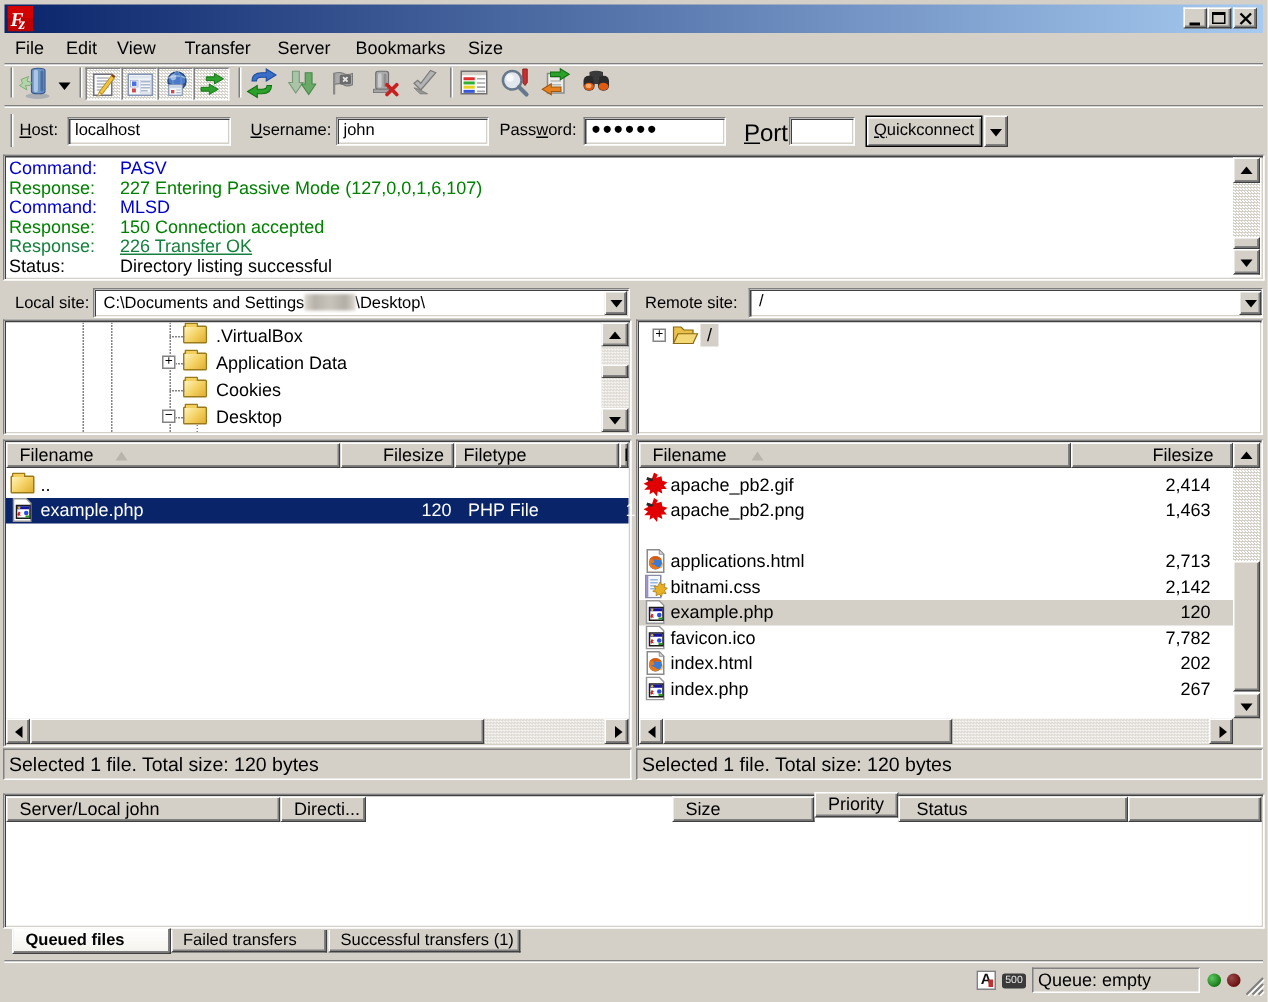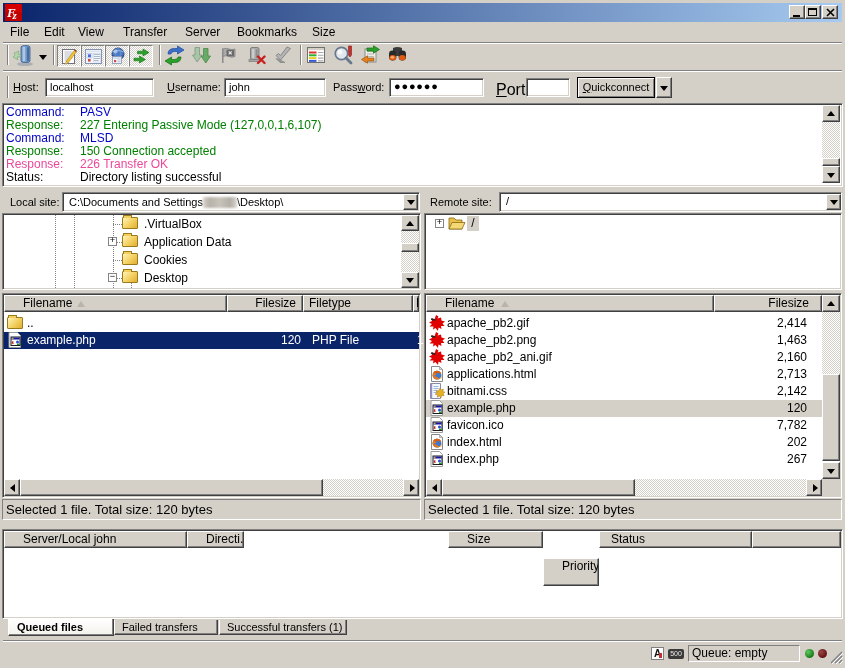--- a/index.html
+++ b/index.html
@@ -2,21 +2,21 @@
 <html><head>
 <meta charset="utf-8">
 <style>
 * { margin:0; padding:0; box-sizing:border-box; }
 html,body { width:845px; height:668px; overflow:hidden; }
 body { font-family:"Liberation Sans", sans-serif; font-size:12px; color:#000; }
 #win { position:relative; width:845px; height:668px; background:#d4d0c8; }
 .abs { position:absolute; }
 .btn3d { background:#d4d0c8; border:1px solid; border-color:#fff #404040 #404040 #fff; box-shadow:inset -1px -1px 0 #808080, inset 1px 1px 0 #d4d0c8; }
 .sunk { background:#fff; border:1px solid; border-color:#808080 #fff #fff #808080; box-shadow:inset 1px 1px 0 #404040, inset -1px -1px 0 #d4d0c8; }
-.hdr { background:#d4d0c8; border:1px solid; border-color:#fff #404040 #404040 #fff; box-shadow:inset -1px -1px 0 #808080; line-height:15px; padding-left:18px; overflow:hidden; white-space:nowrap; }
+.hdr { background:#d4d0c8; border:1px solid; border-color:#fff #404040 #404040 #fff; box-shadow:inset -1px -1px 0 #808080; line-height:15px; padding-left:8px; overflow:hidden; white-space:nowrap; }
 .dither { background-image:conic-gradient(#fff 90deg, #d4d0c8 90deg 180deg, #fff 180deg 270deg, #d4d0c8 270deg); background-size:2px 2px; }
 .arrow-up { width:0; height:0; border-left:4px solid transparent; border-right:4px solid transparent; border-bottom:5px solid #000; }
 .arrow-dn { width:0; height:0; border-left:4px solid transparent; border-right:4px solid transparent; border-top:5px solid #000; }
 .arrow-lf { width:0; height:0; border-top:4px solid transparent; border-bottom:4px solid transparent; border-right:5px solid #000; }
 .arrow-rt { width:0; height:0; border-top:4px solid transparent; border-bottom:4px solid transparent; border-left:5px solid #000; }
 .vdots { background-image:repeating-linear-gradient(to bottom, #848484 0 1px, transparent 1px 2px); width:1px; }
 .hdots { background-image:repeating-linear-gradient(to right, #848484 0 1px, transparent 1px 2px); height:1px; }
 .u { text-decoration:underline; }
 .tsep { width:2px; height:20px; border-left:1px solid #808080; border-right:1px solid #fff; }
 .press { width:24px; height:22px; border:1px solid; border-color:#808080 #fff #fff #808080; background-image:conic-gradient(#fff 90deg, #d4d0c8 90deg 180deg, #fff 180deg 270deg, #d4d0c8 270deg); background-size:2px 2px; }
@@ -194,21 +194,21 @@
   <div class="abs btn3d" style="left:656px;top:77px;width:16px;height:21px;">
       <div class="abs arrow-dn" style="left:3px;top:8px;"></div>
     </div>
 
   <div class="abs sunk" style="left:2px;top:103px;width:841px;height:84px;"></div>
   <div class="abs" style="left:5px;top:106px;width:816px;height:79px;background:#fff;overflow:hidden;">
     <div class="logrow" style="color:#0000c8;"><span class="lgl">Command:</span><span>PASV</span></div>
     <div class="logrow" style="color:#008000;"><span class="lgl">Response:</span><span>227 Entering Passive Mode (127,0,0,1,6,107)</span></div>
     <div class="logrow" style="color:#0000c8;"><span class="lgl">Command:</span><span>MLSD</span></div>
     <div class="logrow" style="color:#008000;"><span class="lgl">Response:</span><span>150 Connection accepted</span></div>
-    <div class="logrow" style="color:#ec4899;"><span class="lgl">Response:</span><span>226 Transfer OK</span></div>
+    <div class="logrow" style="color:#15803d;text-decoration:underline;"><span class="lgl">Response:</span><span>226 Transfer OK</span></div>
     <div class="logrow" style="color:#000;"><span class="lgl">Status:</span><span>Directory listing successful</span></div>
   </div>
 
   <div class="abs" style="left:822px;top:105px;width:18px;height:78px;">
     <div class="abs btn3d" style="left:0;top:0;width:18px;height:17px;">
         <div class="abs arrow-up" style="left:4px;top:5px;"></div>
       </div>
     <div class="abs dither" style="left:0;top:17px;width:18px;height:36px;"></div>
     <div class="abs btn3d" style="left:0;top:53px;width:18px;height:8px;"></div>
     <div class="abs btn3d" style="left:0;top:61px;width:18px;height:17px;">
@@ -321,28 +321,20 @@
       <span class="sz">2,414</span>
   </div>
   <div class="abs rrow" style="top:332px;">
     <svg class="abs ric" width="16" height="16" viewBox="0 0 16 16">
         <path fill="#e00000" d="M7 0 L9.5 1.5 8.5 3.5 12 2.5 12.5 5.5 16 6.5 13.5 8.5 15.5 11 12 11 12.5 14 9.5 12.5 9 16 6.5 13 4 14.5 4.5 11.5 0.5 11.5 3 9 0 7.5 3 6 2.5 3 5.5 4.5 Z"></path>
         <path fill="#282828" d="M2.5 3.2 L6.5 4.2 5.8 6 1.8 4.8 Z"></path>
       </svg>
     <span class="nm">apache_pb2.png</span>
       <span class="sz">1,463</span>
   </div>
-  <div class="abs rrow" style="top:349px;">
-    <svg class="abs ric" width="16" height="16" viewBox="0 0 16 16">
-        <path fill="#e00000" d="M7 0 L9.5 1.5 8.5 3.5 12 2.5 12.5 5.5 16 6.5 13.5 8.5 15.5 11 12 11 12.5 14 9.5 12.5 9 16 6.5 13 4 14.5 4.5 11.5 0.5 11.5 3 9 0 7.5 3 6 2.5 3 5.5 4.5 Z"></path>
-        <path fill="#282828" d="M2.5 3.2 L6.5 4.2 5.8 6 1.8 4.8 Z"></path>
-      </svg>
-    <span class="nm">apache_pb2_ani.gif</span>
-      <span class="sz">2,160</span>
-  </div>
   <div class="abs rrow" style="top:366px;">
     <svg class="abs ric" width="16" height="16" viewBox="0 0 16 16">
       <path d="M2.5 .5 L10.5 .5 L13.5 3.5 L13.5 15.5 L2.5 15.5 Z" fill="#fff" stroke="#8a8a8a"></path>
       <path d="M10.5 .5 L10.5 3.5 L13.5 3.5 Z" fill="#dcdcdc" stroke="#8a8a8a" stroke-width=".6"></path>
       <circle cx="8" cy="9.2" r="4.4" fill="#3a7ad4"></circle>
       <path d="M8 4.8 A4.4 4.4 0 0 0 3.6 9.2 A4.4 4.4 0 0 0 8 13.6 A4.4 4.4 0 0 0 11 12.4 Q8.5 12.2 7.2 10.5 Q5.4 10.8 5 9.2 Q6.5 9.6 7.4 8.8 Q6 7.6 6.8 6.2 Q8 7.6 9.8 7 Q11.6 6.6 12.4 8.2 A4.4 4.4 0 0 0 8 4.8 Z" fill="#e87818"></path>
       <path d="M3.8 7.4 Q5 4.6 8.3 4.9 Q11.2 5.2 12.2 7.6 Q9.8 6.4 8.2 7.2 Q5.8 6.2 3.8 7.4 Z" fill="#d85c10"></path>
       <path d="M11 12.3 Q12.8 10.9 12.4 8.3 Q13.8 11 11.6 13 Z" fill="#f4b040"></path>
     </svg>
     <span class="nm">applications.html</span>
@@ -434,21 +426,21 @@
   </div>
 
   <div class="abs" style="left:2px;top:499px;width:419px;height:21px;border:1px solid;border-color:#808080 #fff #fff #808080;background:#d4d0c8;line-height:19px;font-size:13px;padding-left:3px;">Selected 1 file. Total size: 120 bytes</div>
   <div class="abs" style="left:424px;top:499px;width:418px;height:21px;border:1px solid;border-color:#808080 #fff #fff #808080;background:#d4d0c8;line-height:19px;font-size:13px;padding-left:3px;">Selected 1 file. Total size: 120 bytes</div>
 
   <div class="abs sunk" style="left:2px;top:529px;width:841px;height:90px;"></div>
   <div class="abs" style="left:4px;top:531px;width:837px;height:86px;background:#fff;"></div>
   <div class="abs hdr" style="left:4px;top:531px;width:183px;height:17px;">Server/Local john</div>
   <div class="abs hdr" style="left:187px;top:531px;width:57px;height:17px;">Directi...</div>
   <div class="abs hdr" style="left:448px;top:531px;width:95px;height:17px;text-align:left;padding-right:5px;">Size</div>
-  <div class="abs hdr" style="left:543px;top:558px;width:56px;height:28px;">Priority</div>
+  <div class="abs hdr" style="left:543px;top:528px;width:56px;height:17px;">Priority</div>
   <div class="abs hdr" style="left:599px;top:531px;width:153px;height:17px;padding-left:11px;">Status</div>
   <div class="abs hdr" style="left:752px;top:531px;width:89px;height:17px;"></div>
 
   <div class="abs" style="left:8px;top:619px;width:106px;height:17px;background:linear-gradient(#fff,#f4f2ec);border:1px solid;border-color:#fff #404040 #404040 #fff;box-shadow:inset -1px -1px 0 #808080;border-top:none;font-weight:bold;text-align:left;padding-left:8px;line-height:16px;font-size:11px;z-index:3;">Queued files</div>
   <div class="abs" style="left:114px;top:620px;width:104px;height:15px;background:#d4d0c8;border:1px solid;border-color:#fff #404040 #404040 #fff;box-shadow:inset -1px -1px 0 #808080;border-top:none;text-align:left;padding-left:7px;line-height:14px;font-size:11px;">Failed transfers</div>
   <div class="abs" style="left:219px;top:620px;width:128px;height:15px;background:#d4d0c8;border:1px solid;border-color:#fff #404040 #404040 #fff;box-shadow:inset -1px -1px 0 #808080;border-top:none;text-align:left;padding-left:7px;line-height:14px;font-size:11px;">Successful transfers (1)</div>
 
   <div class="abs" style="left:3px;top:640px;width:839px;height:1px;background:#808080;"></div>
   <div class="abs" style="left:3px;top:641px;width:839px;height:1px;background:#fff;"></div>
   <div class="abs" style="left:651px;top:647px;width:13px;height:13px;background:#fff;border:1px solid #808080;text-align:center;font-size:10px;line-height:12px;font-weight:bold;color:#111;">A<span style="position:absolute;right:1px;bottom:1px;width:3px;height:5px;background:#c03030;"></span></div>

